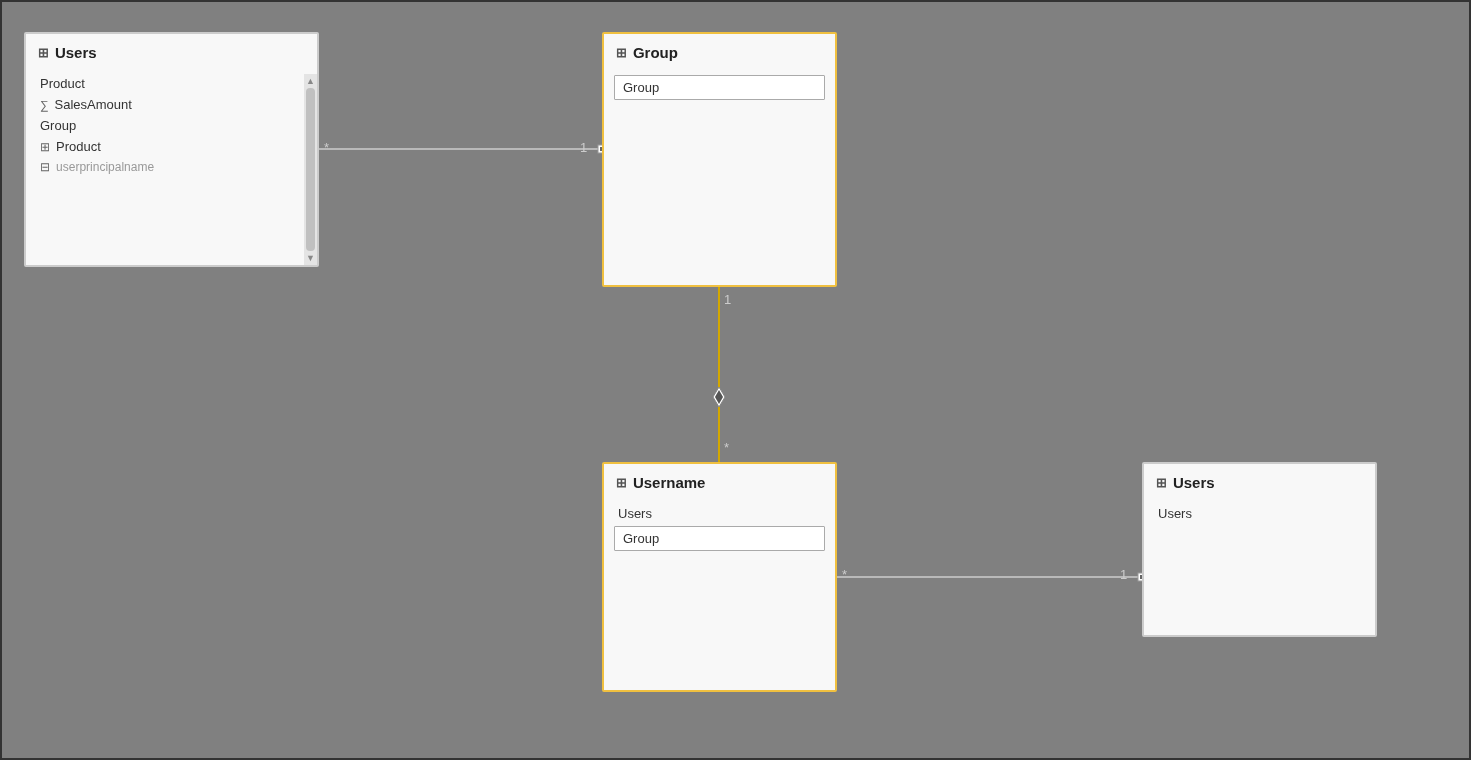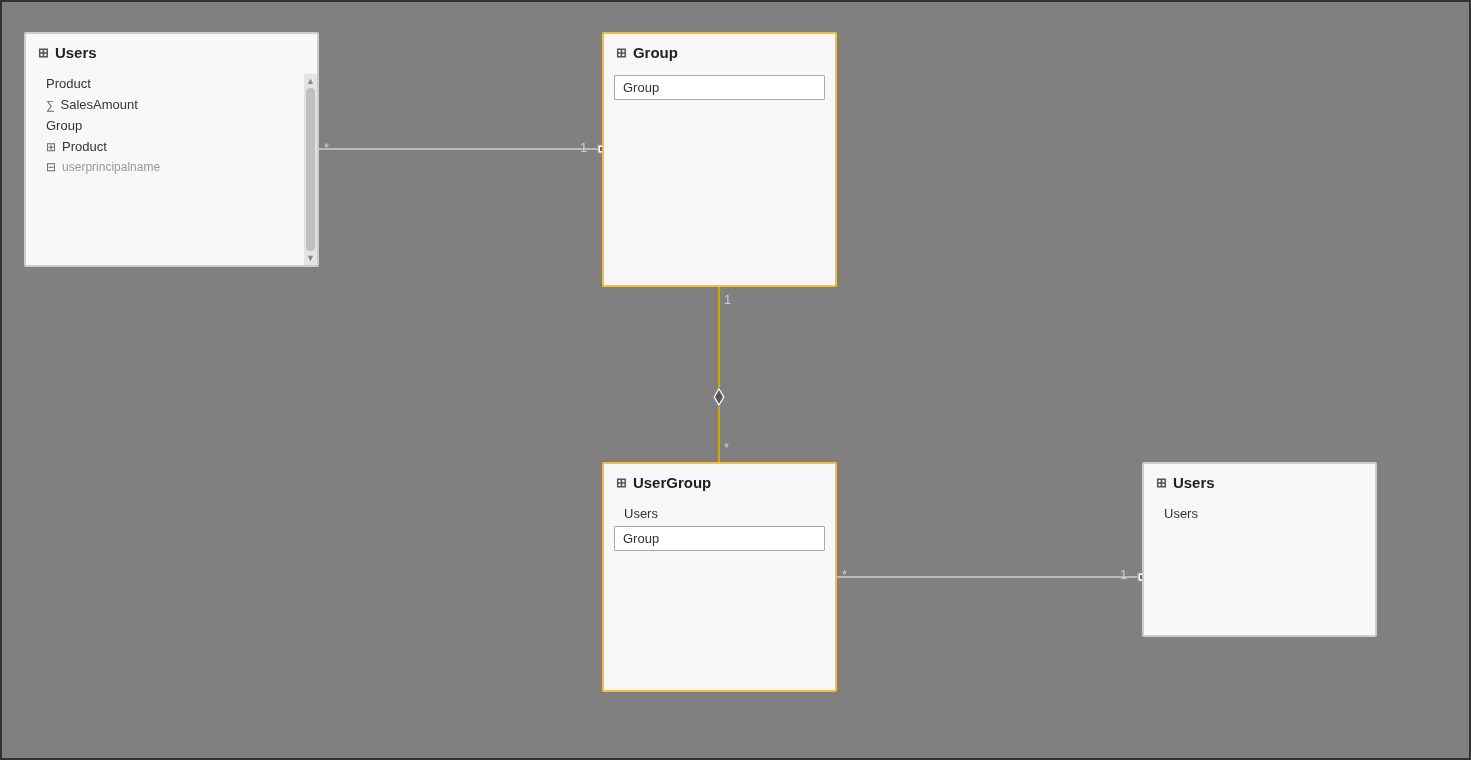--- a/index.html
+++ b/index.html
@@ -53,21 +53,20 @@
       padding: 4px 8px 10px;
     }
 
     .field-row {
       display: flex;
       align-items: center;
       gap: 6px;
       padding: 3px 6px;
       font-size: 13px;
       color: #333;
-      margin-left: 6px;
     }
 
     .field-row.highlighted {
       background: #fff;
       border: 1px solid #aaa;
       margin: 2px 2px;
       padding: 4px 8px;
       border-radius: 1px;
     }
 
@@ -166,21 +165,21 @@
     <div class="table-body">
       <div class="field-row highlighted">
         <span>Group</span>
       </div>
     </div>
   </div>
 
   <div class="table-card" style="left:600px; top:460px; width:235px; height:230px;">
     <div class="table-header">
       <span class="table-icon">⊞</span>
-      <span>UserGroup</span>
+      <span>Username</span>
     </div>
     <div class="table-body">
       <div class="field-row">
         <span>Users</span>
       </div>
       <div class="field-row highlighted">
         <span>Group</span>
       </div>
     </div>
   </div>

